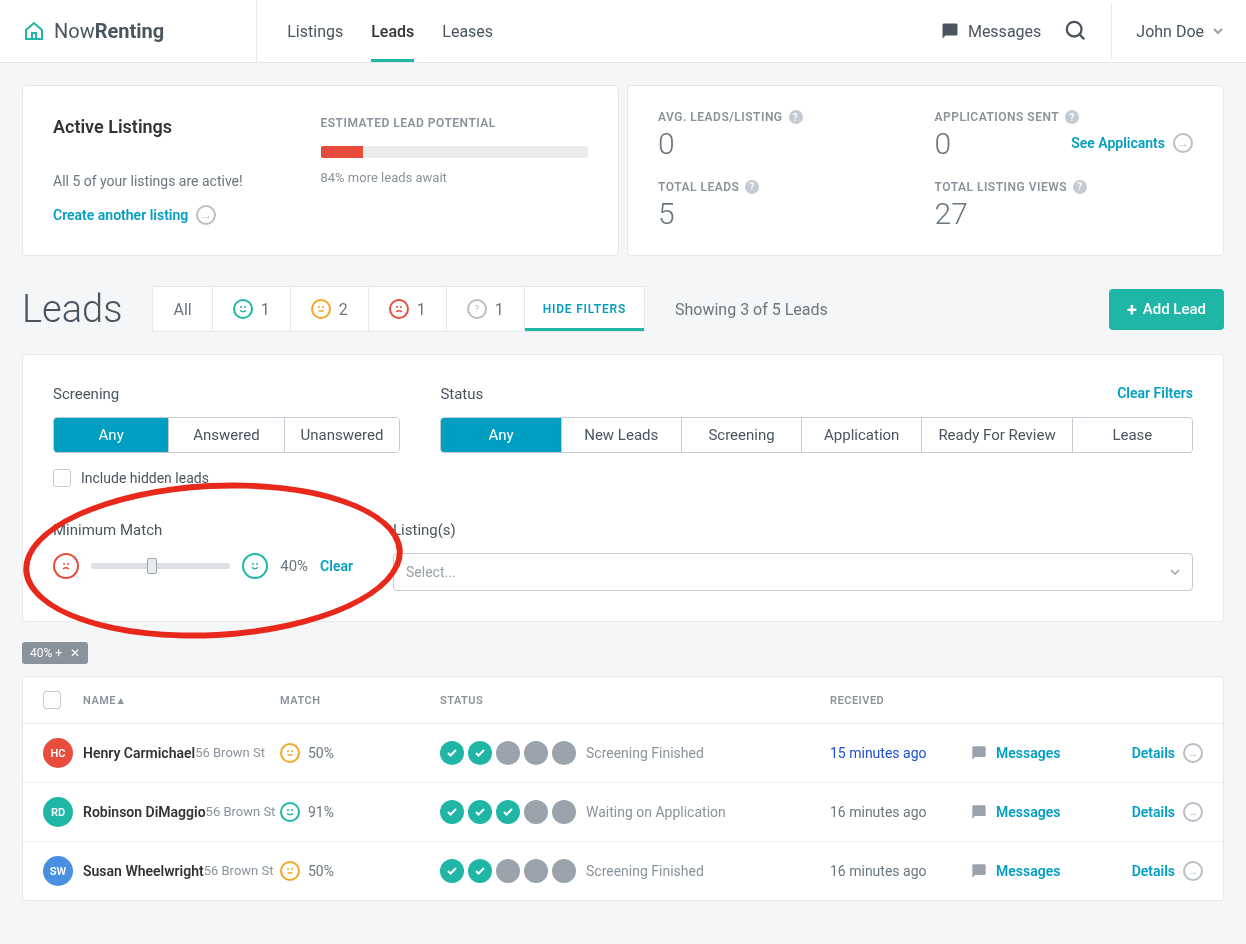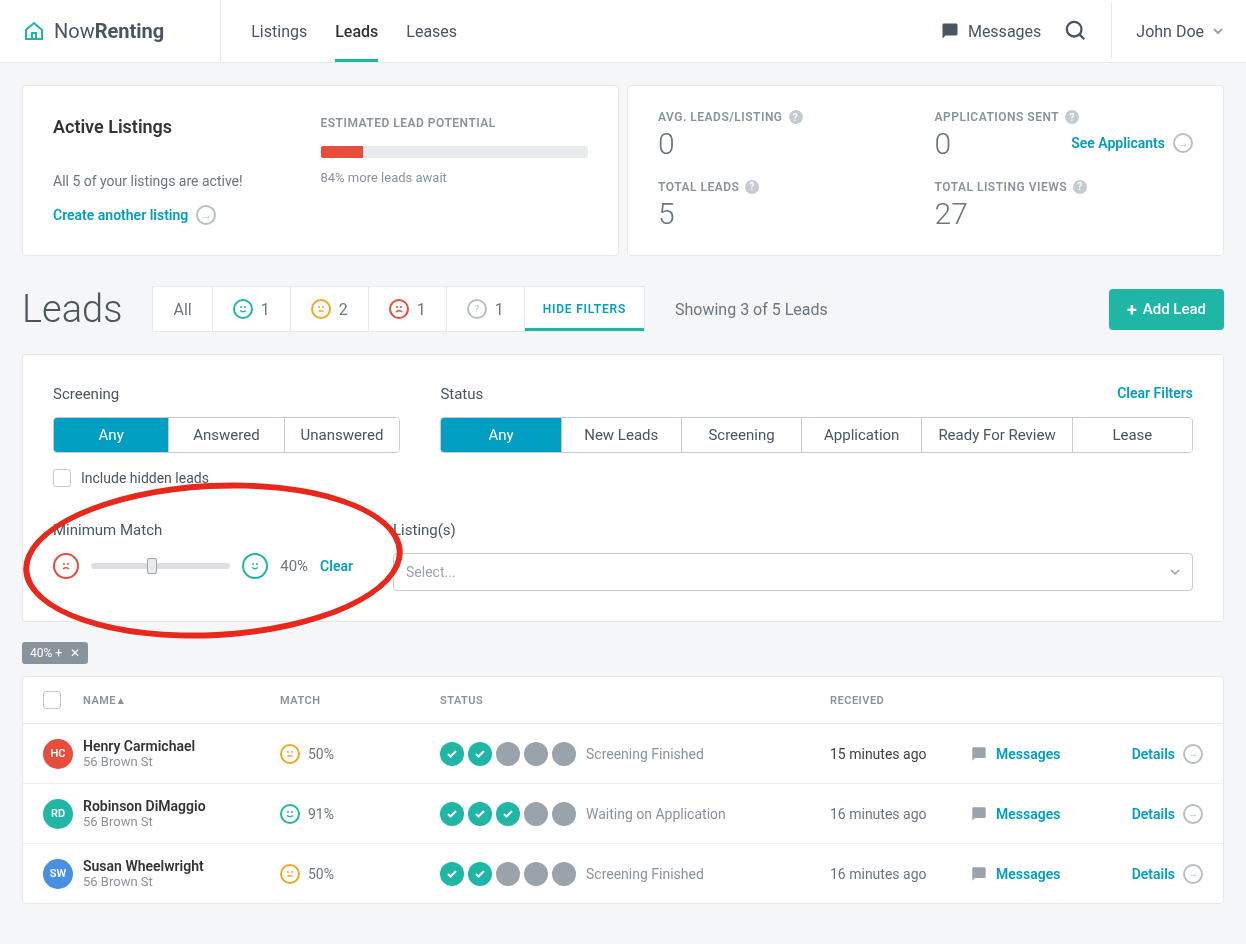--- a/index.html
+++ b/index.html
@@ -2,21 +2,21 @@
 <html><head>
 <meta charset="utf-8">
 <style>
 *{box-sizing:border-box;margin:0;padding:0;font-family:-apple-system,BlinkMacSystemFont,"Segoe UI",Roboto,Helvetica,Arial,sans-serif}
 body{background:#f5f6f7;color:#333;font-size:14px}
 a{text-decoration:none}
 .header{background:#fff;border-bottom:1px solid #e5e7e9;display:flex;align-items:center;height:63px;padding:0 22px}
 .logo{display:flex;align-items:center;gap:8px;font-size:20px;font-weight:400;color:#4a5560}
 .logo svg{flex:none}
 .logo .bold{font-weight:700}
-.nav{display:flex;gap:28px;margin-left:56px;border-left:1px solid #e5e7e9;padding-left:30px;height:100%}
+.nav{display:flex;gap:28px;margin-left:92px;border-left:1px solid #e5e7e9;padding-left:30px;height:100%}
 .nav-item{color:#4a5560;font-size:16px;height:100%;display:flex;align-items:center;position:relative;cursor:pointer}
 .nav-item.active{color:#333;font-weight:500}
 .nav-item.active::after{content:"";position:absolute;bottom:0;left:0;right:0;height:3px;background:#1fb6a6}
 .header-right{margin-left:auto;display:flex;align-items:center;gap:24px}
 .messages-link{display:flex;align-items:center;gap:8px;color:#4a5560;font-size:16px;cursor:pointer}
 .messages-link svg{fill:#4a5560}
 .search-icon{cursor:pointer}
 .user-menu{display:flex;align-items:center;gap:8px;color:#4a5560;font-size:16px;border-left:1px solid #e5e7e9;padding-left:24px;height:56px;cursor:pointer}
 .container{padding:22px}
 .stats-row{display:flex;gap:8px;margin-bottom:30px}
@@ -78,21 +78,21 @@
 .col-check{width:40px}
 .col-name{width:197px}
 .col-match{width:160px}
 .col-status{width:390px}
 .col-recv{width:140px}
 .col-msg{width:130px}
 .col-det{flex:1;text-align:right}
 .trow{display:flex;padding:14px 20px;border-bottom:1px solid #eef0f2;align-items:center}
 .trow:last-child{border-bottom:none}
 .avatar{width:30px;height:30px;border-radius:50%;color:#fff;font-size:11px;font-weight:600;display:flex;align-items:center;justify-content:center}
-.name-cell{display:flex;flex-direction:column}
+.name-cell{display:flex;flex-direction:row}
 .name-cell .n{font-weight:600;color:#333}
 .name-cell .s{color:#8a939c;font-size:13px}
 .match-cell{display:flex;align-items:center;gap:8px;color:#6b7680}
 .status-cell{display:flex;align-items:center;gap:10px}
 .dots{display:flex;gap:4px}
 .dot{width:24px;height:24px;border-radius:50%;background:#9aa2ab;display:flex;align-items:center;justify-content:center}
 .dot.done{background:#1fb6a6}
 .dot svg{width:12px;height:12px}
 .status-text{color:#8a939c}
 .msg-cell{display:flex;align-items:center;gap:8px;color:#009fc2;font-weight:600;cursor:pointer}
@@ -353,21 +353,21 @@
                 <svg viewBox="0 0 12 12">
                   <path d="M2 6l2.5 2.5L10 3" fill="none" stroke="#fff" stroke-width="2"></path>
                 </svg>
               </div>
               <div class="dot "></div>
               <div class="dot "></div>
               <div class="dot "></div>
             </div>
             <span class="status-text">Screening Finished</span>
           </div>
-    <div class="col-recv" style="color:#404040">15 minutes ago</div>
+    <div class="col-recv" style="color:#1d4ed8">15 minutes ago</div>
     <div class="col-msg msg-cell">
             <svg width="18" height="16" viewBox="0 0 24 24" fill="#9aa2ab">
               <path d="M20 2H4C2.9 2 2 2.9 2 4v18l4-4h14c1.1 0 2-.9 2-2V4c0-1.1-.9-2-2-2z"></path>
             </svg>
             <span>Messages</span>
           </div>
     <div class="col-det det-cell">
             <span>Details</span>
             <span class="circ" style="width:20px;height:20px;border:2px solid #b8bec5;border-radius:50%;display:inline-flex;align-items:center;justify-content:center;color:#b8bec5;font-size:11px">→</span>
           </div>

